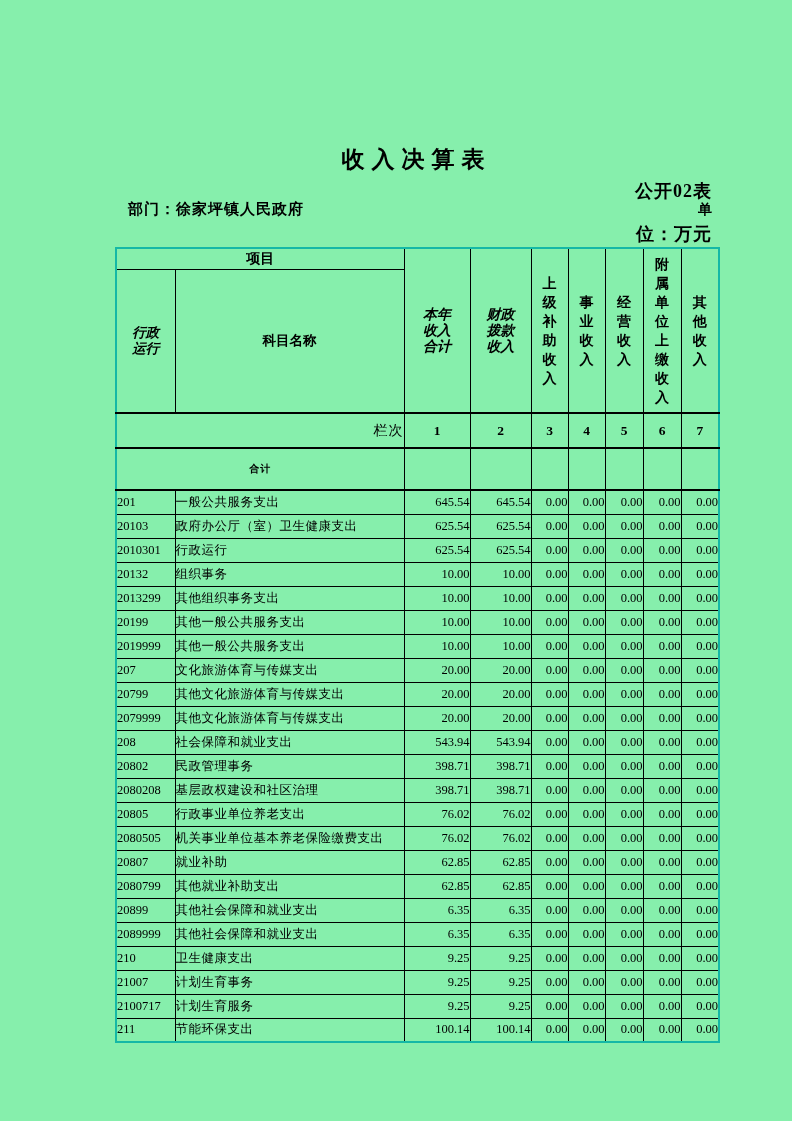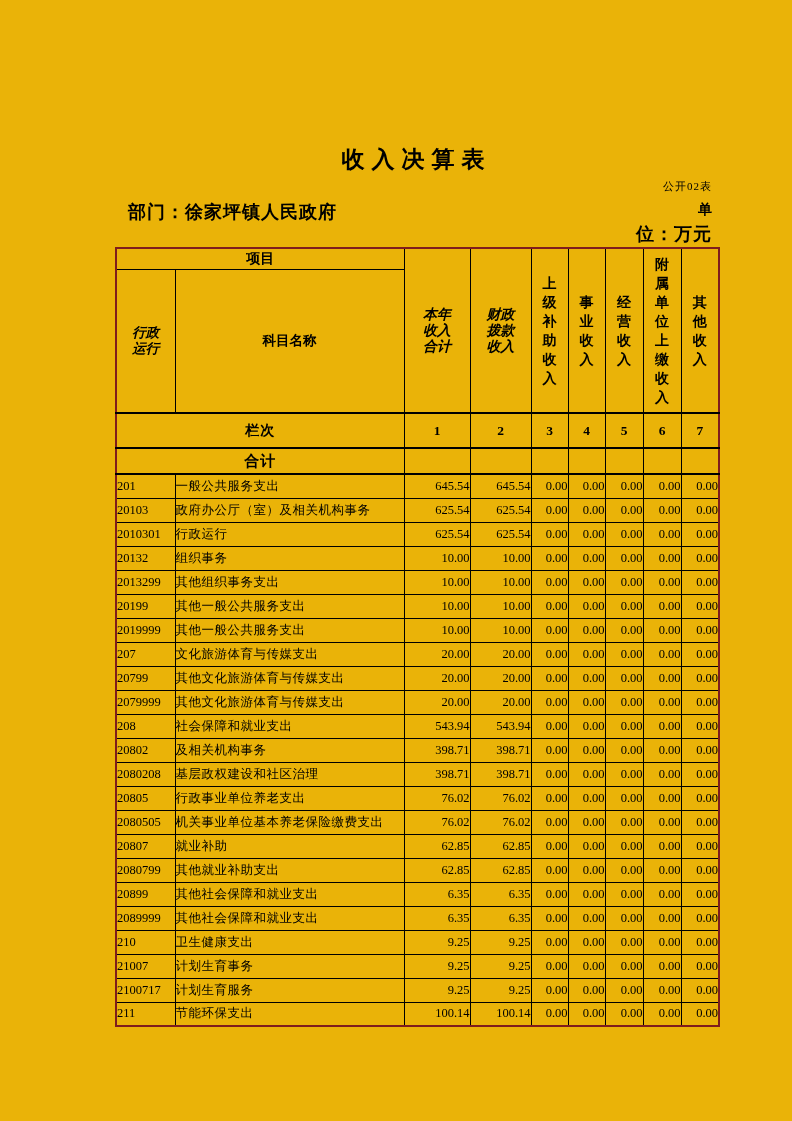--- a/index.html
+++ b/index.html
@@ -2,48 +2,48 @@
 <html><head>
 <meta charset="utf-8">
 <style>
   * { margin: 0; padding: 0; box-sizing: border-box; }
   html, body { background: #ffffff; }
   body { font-family: "Liberation Serif", "DejaVu Serif", serif; color: #000; }
   .page {
     position: relative;
     width: 792px;
     height: 1121px;
-    background: #eab308;
+    background: #86efac;
     overflow: hidden;
   }
   .doc-title {
     position: absolute;
     left: 115px;
     top: 144px;
     width: 603px;
     text-align: center;
     font-family: "Liberation Sans", "DejaVu Sans", sans-serif;
     font-size: 23px;
     font-weight: bold;
     letter-spacing: 7px;
     white-space: nowrap;
   }
   .meta-table-no {
     position: absolute;
     right: 80px;
     top: 179px;
-    font-size: 11px;
-    font-weight: normal;
+    font-size: 18px;
+    font-weight: bold;
     letter-spacing: 1px;
   }
   .dept-line {
     position: absolute;
     left: 128px;
     top: 200px;
-    font-size: 18px;
+    font-size: 15px;
     font-weight: bold;
     letter-spacing: 1px;
   }
   .meta-unit-1 {
     position: absolute;
     right: 80px;
     top: 201px;
     font-size: 14px;
     font-weight: bold;
   }
@@ -62,21 +62,21 @@
     width: 603px;
     border-collapse: collapse;
     table-layout: fixed;
   }
   table.main td, table.main th {
     border: 1px solid #000;
     overflow: hidden;
     padding: 0;
     vertical-align: middle;
   }
-  table.main { border: 2px solid #7f1d1d; }
+  table.main { border: 2px solid #14b8a6; }
   tr.row-project th { height: 21px; font-size: 14px; font-weight: bold; text-align: center; }
   tr.row-subhead th { height: 144px; font-size: 13.5px; font-weight: bold; text-align: center; }
   th.vhead { text-align: center; font-size: 13.5px; font-weight: bold; }
   .vtxt {
     display: inline-block;
     width: 1.15em;
     word-break: break-all;
     line-height: 19px;
   }
   .vtxt2 {
@@ -87,25 +87,25 @@
     text-align: center;
     font-style: italic;
   }
   tr.row-lanci td {
     height: 35px;
     text-align: center;
     font-size: 14px;
     border-top-width: 2px;
     border-bottom-width: 2px;
   }
-  tr.row-lanci td.lanci-label { font-weight: bold; letter-spacing: 1px; }
+  tr.row-lanci td.lanci-label { font-weight: normal; letter-spacing: 1px; text-align: right; }
   tr.row-lanci td.lanci-num { font-weight: bold; font-size: 13.5px; }
   tr.row-total td {
-    height: 26px;
-    font-size: 15px;
+    height: 42px;
+    font-size: 10px;
     border-bottom-width: 2px;
   }
   tr.row-total td.total-label { text-align: center; font-weight: bold; letter-spacing: 1px; }
   tr.row-data td { height: 24px; font-size: 12.5px; }
   td.c-code { text-align: left; padding-left: 5px; }
   td.c-name { text-align: left; padding-left: 7px; letter-spacing: 0.5px; white-space: nowrap; margin-left: 32px; }
   td.c-val { text-align: right; padding-right: 5px; }
 </style>
 </head>
 <body>
@@ -175,21 +175,21 @@
     <td class="c-val">645.54</td>
     <td class="c-val">0.00</td>
     <td class="c-val">0.00</td>
     <td class="c-val">0.00</td>
     <td class="c-val">0.00</td>
     <td class="c-val">0.00</td>
   </tr>
 
   <tr class="row-data">
     <td class="c-code">20103</td>
-    <td class="c-name">政府办公厅（室）及相关机构事务</td>
+    <td class="c-name">政府办公厅（室）卫生健康支出</td>
     <td class="c-val">625.54</td>
     <td class="c-val">625.54</td>
     <td class="c-val">0.00</td>
     <td class="c-val">0.00</td>
     <td class="c-val">0.00</td>
     <td class="c-val">0.00</td>
     <td class="c-val">0.00</td>
   </tr>
 
   <tr class="row-data">
@@ -295,21 +295,21 @@
     <td class="c-val">543.94</td>
     <td class="c-val">0.00</td>
     <td class="c-val">0.00</td>
     <td class="c-val">0.00</td>
     <td class="c-val">0.00</td>
     <td class="c-val">0.00</td>
   </tr>
 
   <tr class="row-data">
     <td class="c-code">20802</td>
-    <td class="c-name">及相关机构事务</td>
+    <td class="c-name">民政管理事务</td>
     <td class="c-val">398.71</td>
     <td class="c-val">398.71</td>
     <td class="c-val">0.00</td>
     <td class="c-val">0.00</td>
     <td class="c-val">0.00</td>
     <td class="c-val">0.00</td>
     <td class="c-val">0.00</td>
   </tr>
 
   <tr class="row-data">

